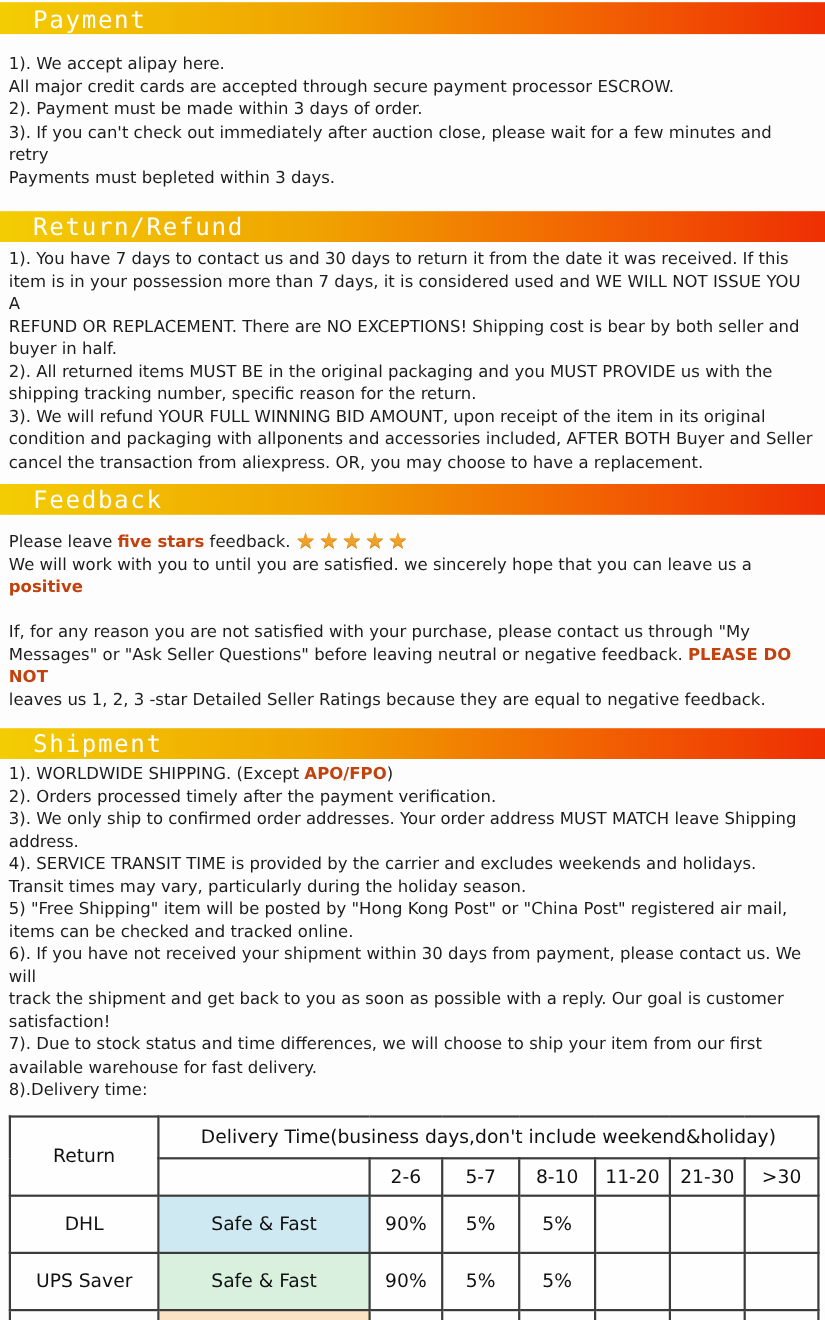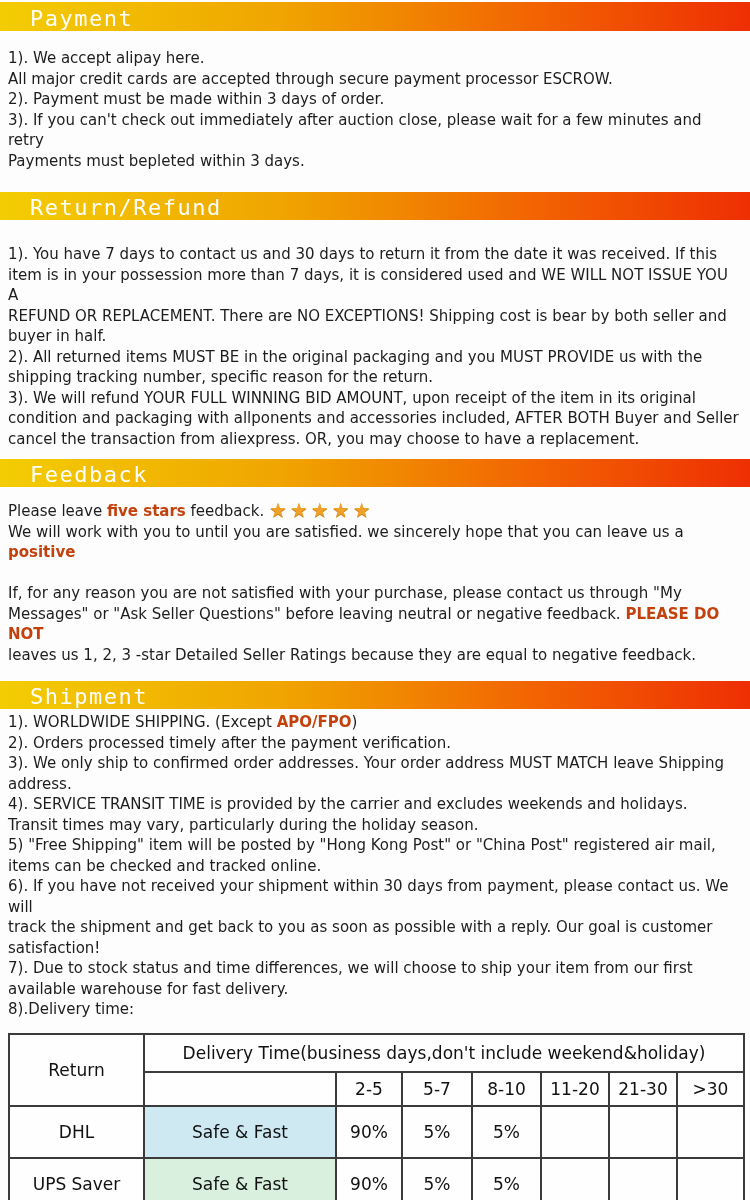--- a/index.html
+++ b/index.html
@@ -26,21 +26,21 @@
     white-space:nowrap;
   }
   .section-body {
     padding:12px 8px 0 8px;
     font-size:15px;
     line-height:20.5px;
   }
   .sec-payment  .section-bar { margin-top:2px; height:29px; }
   .sec-payment  .section-body { padding-top:17px; }
   .sec-return   .section-bar { margin-top:21px; }
-  .sec-return   .section-body { padding-top:5px;margin-top:19px; }
+  .sec-return   .section-body { padding-top:5px; }
   .sec-feedback .section-bar { margin-top:10px; }
   .sec-feedback .section-body { padding-top:13px; }
   .sec-shipment .section-bar { margin-top:16px; }
   .sec-shipment .section-body { padding-top:3px; }
   .line { min-height:20.5px; }
   .line.spacer { height:16px; }
   .b { font-weight:normal; }
   .r { color:#c2410c; font-weight:bold; }
   .stars {
     color:#f0a129;
@@ -148,21 +148,21 @@
       <col style="width: 68px;">
       <col style="width: 67px;">
     </colgroup>
   <tbody id="delivery-body">
       <tr class="hdr1">
         <td rowspan="2">Return</td>
         <td colspan="7">Delivery Time(business days,don't include weekend&amp;holiday)</td>
       </tr>
       <tr class="hdr2">
         <td></td>
-        <td>2-5</td>
+        <td>2-6</td>
         <td>5-7</td>
         <td>8-10</td>
         <td>11-20</td>
         <td>21-30</td>
         <td>&gt;30</td>
       </tr>
       <tr class="datarow">
         <td>DHL</td>
         <td style="background: rgb(207, 233, 243);">Safe &amp; Fast</td>
         <td>90%</td>

